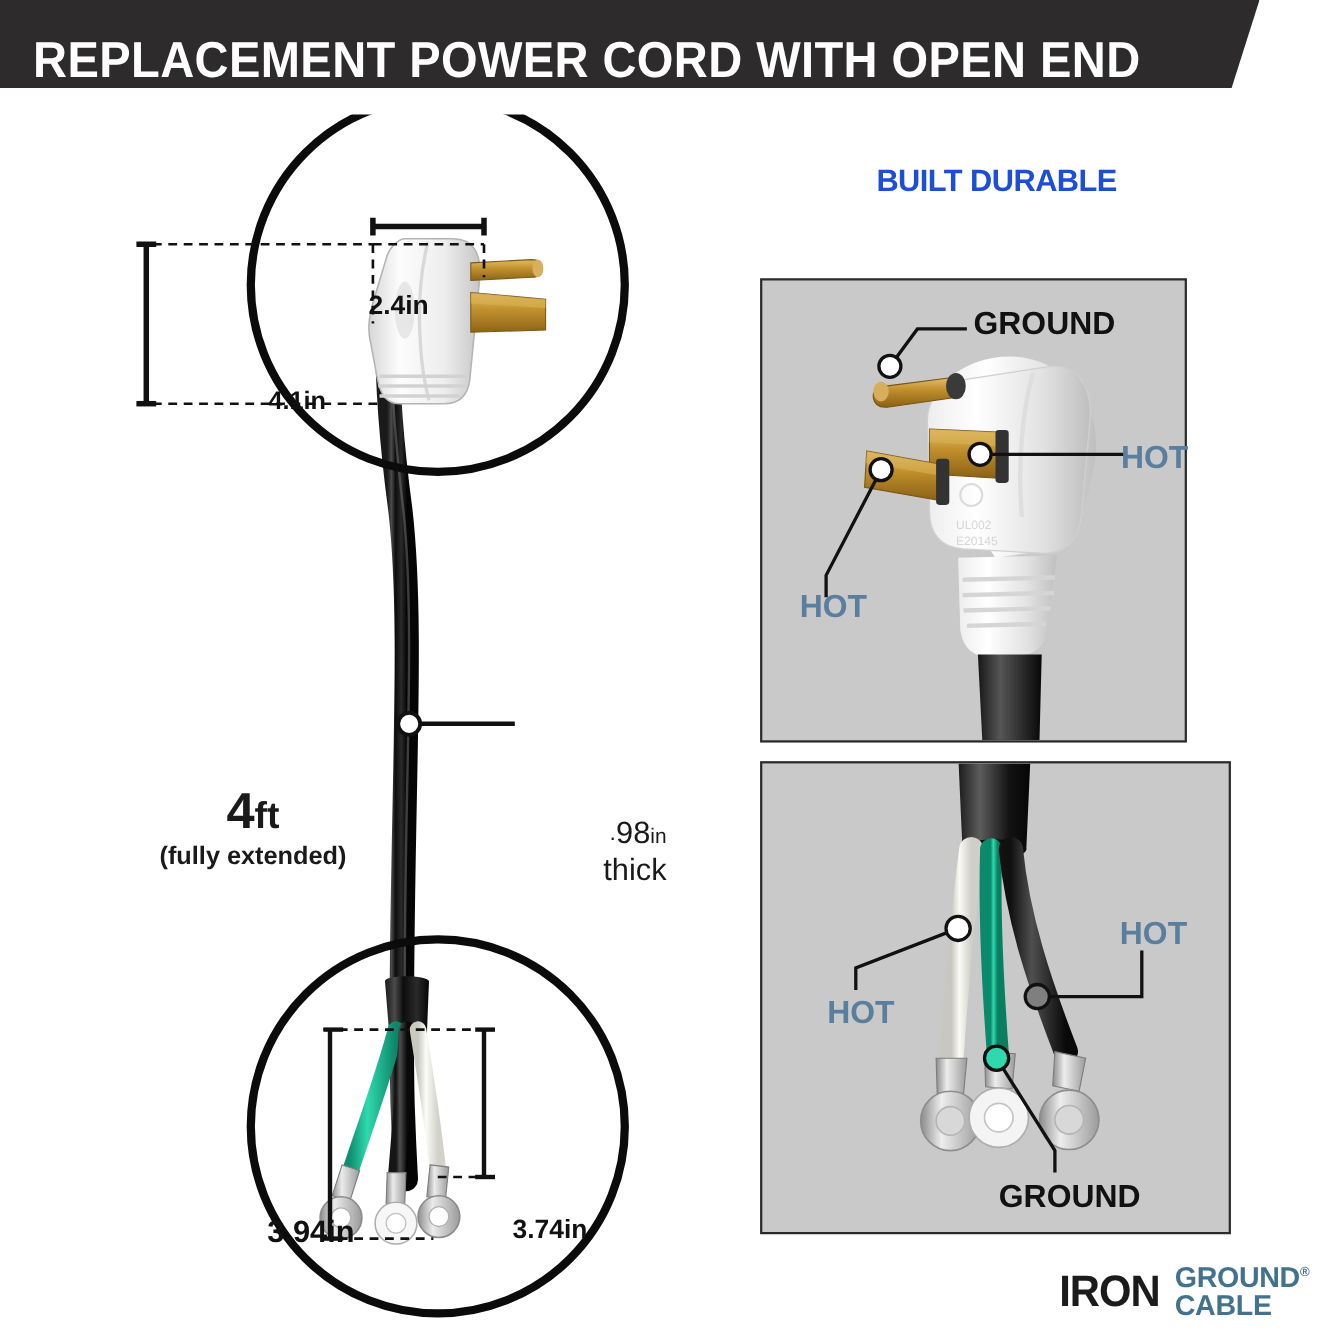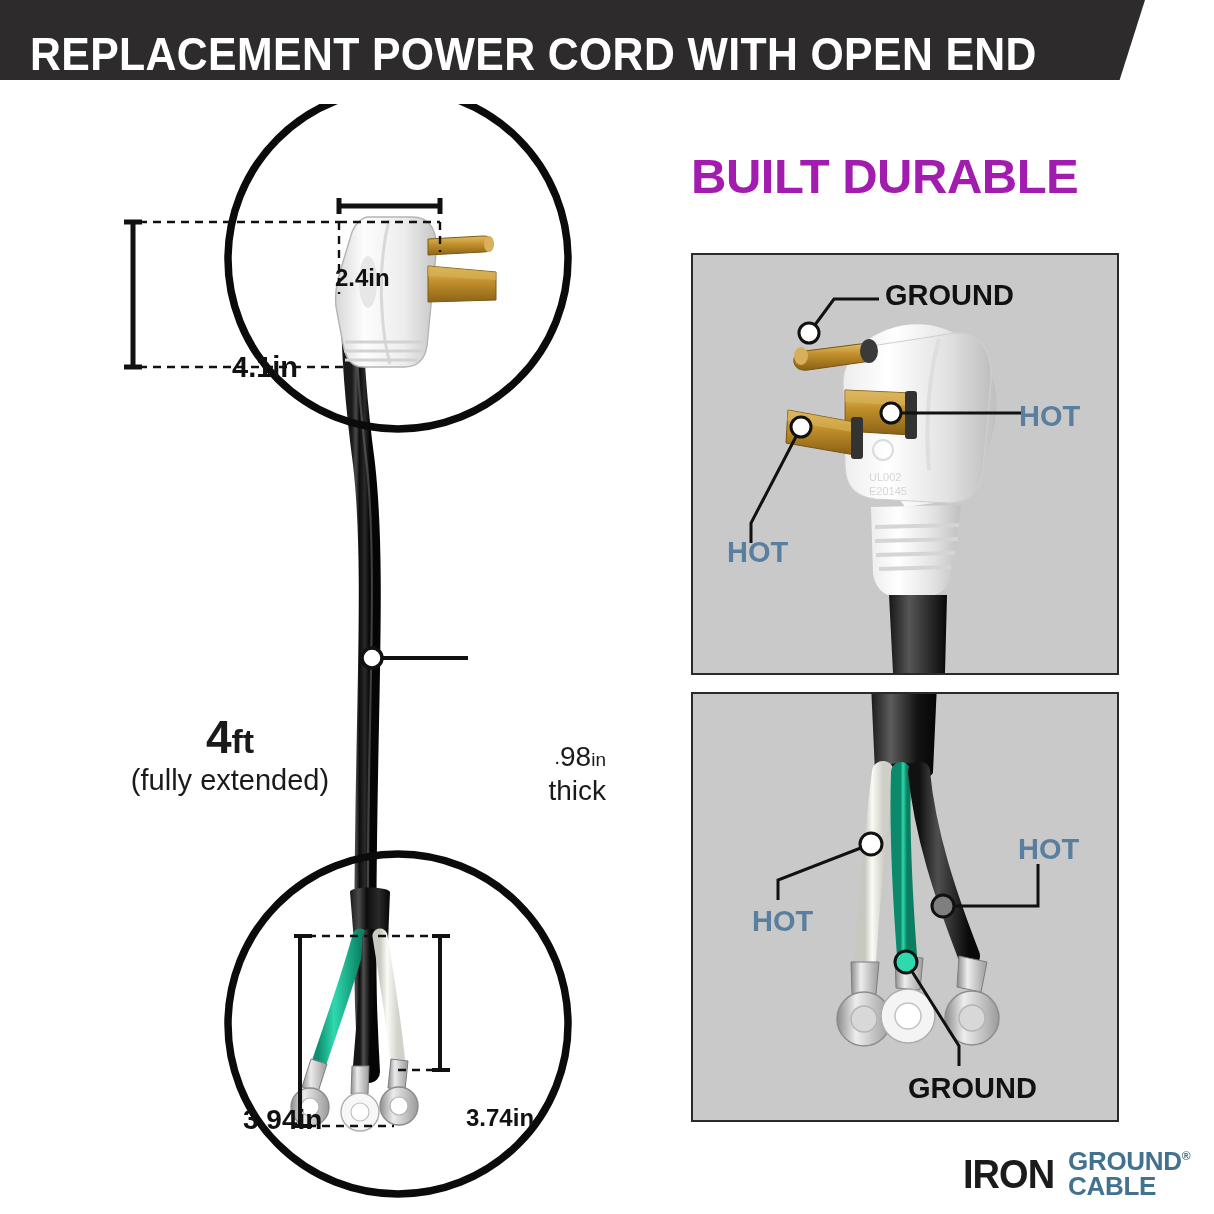--- a/index.html
+++ b/index.html
@@ -15,40 +15,40 @@
        transform:scaleX(.93);transform-origin:left center;white-space:nowrap;}
 
   
   #left-column{position:absolute;left:0;top:104px;width:660px;height:1110px;}
 
   .dim-text{position:absolute;font-weight:700;color:#111;white-space:nowrap;}
 
   #len-label{position:absolute;left:100px;top:610px;width:260px;text-align:center;}
   #len-value{font-size:46px;font-weight:700;line-height:1;}
   #len-value .u{font-size:34px;}
-  #len-note{font-size:29px;font-weight:400;margin-top:4px;}
+  #len-note{font-size:23px;font-weight:700;margin-top:4px;}
 
   #thick-label{position:absolute;left:466px;top:636px;width:140px;
        font-size:28px;font-weight:400;line-height:1.22;text-align:right;}
   #thick-label .small{font-size:19px;}
   #thick-label .dot{font-size:21px;vertical-align:2px;}
 
   #dim-24{position:absolute;left:335px;top:160px;font-size:24px;}
-  #dim-41{position:absolute;left:232px;top:247px;font-size:29px;}
+  #dim-41{position:absolute;left:244px;top:247px;font-size:23px;}
   #dim-394{position:absolute;left:243px;top:1000px;font-size:28px;}
   #dim-374{position:absolute;left:466px;top:1000px;font-size:24px;}
 
   
   #right-heading{position:absolute;left:691px;top:150px;width:430px;
-       font-size:49px;font-weight:700;line-height:1.07;color:#a21caf;
-       letter-spacing:-.5px;}
+       font-size:28px;font-weight:700;line-height:1.07;color:#1d4ed8;
+       letter-spacing:-.5px;text-align:center;}
 
   .photo-panel{position:absolute;background:#c9c9c9;border:2px solid #2a2a2a;
        box-sizing:border-box;overflow:hidden;}
-  #panel-plug{left:691px;top:253px;width:428px;height:422px;}
+  #panel-plug{left:691px;top:253px;width:388px;height:422px;}
   #panel-wires{left:691px;top:692px;width:428px;height:430px;}
 
   .cal-label{position:absolute;font-weight:700;white-space:nowrap;}
   .cal-hot{color:#5a7f9e;}
   .cal-gnd{color:#111;}
 
   #lbl-ground-top{left:885px;top:279px;font-size:29px;}
   #lbl-hot-right{left:1019px;top:400px;font-size:29px;}
   #lbl-hot-left{left:727px;top:536px;font-size:29px;}
   #lbl-hot-w{left:752px;top:905px;font-size:29px;}

